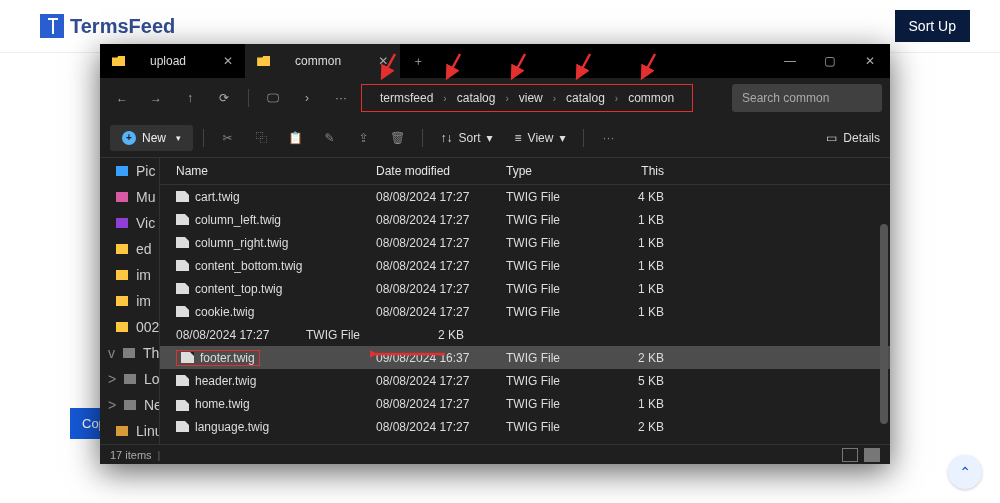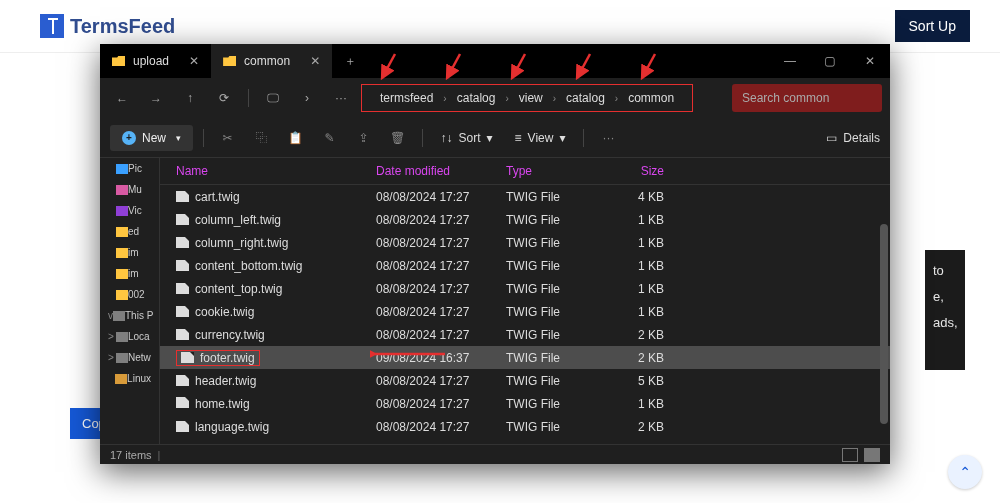--- a/index.html
+++ b/index.html
@@ -17,47 +17,47 @@
 .login-btn{border:1px solid #999;padding:6px 14px;font-size:14px;background:#fff}
 .signup-btn{background:#0a1c3d;color:#fff;padding:8px 14px;font-size:14px;border:none}
 .code-box{position:absolute;left:105px;top:80px;width:45px;height:280px;overflow:hidden;font-family:monospace;font-size:12px;color:#888;line-height:1.5}
 .blue-btn{position:absolute;left:70px;top:408px;background:#1558d6;color:#fff;padding:8px 12px;font-size:13px}
 .right-box{position:absolute;right:35px;top:250px;width:40px;height:120px;background:#1b1b1b;color:#e5e5e5;font-size:13px;padding:8px;line-height:2}
 .scroll-top{position:absolute;right:18px;bottom:14px;width:34px;height:34px;border-radius:50%;background:#eaf2ff;display:flex;align-items:center;justify-content:center;color:#1558d6;font-size:14px;box-shadow:0 1px 3px rgba(0,0,0,.2)}
 
 
 .fe{position:absolute;left:100px;top:44px;width:790px;height:420px;background:#1f1f1f;color:#ddd;font-size:12px;box-shadow:0 8px 30px rgba(0,0,0,.6)}
 .fe-tabs{display:flex;align-items:center;height:34px;background:#000}
-.tab{display:flex;align-items:center;gap:8px;padding:0 12px;height:100%;background:#1f1f1f}
+.tab{display:flex;align-items:center;gap:25px;padding:0 12px;height:100%;background:#1f1f1f}
 .tab.inactive{background:#000}
 .tab-folder{width:13px;height:10px;background:#ffc640;clip-path:polygon(0 15%,40% 15%,48% 0,100% 0,100% 100%,0 100%)}
 .tab-close{color:#aaa;margin-left:12px}
 .tab-add{color:#aaa;padding:0 12px}
 .win-controls{margin-left:auto;display:flex}
 .win-controls span{width:40px;text-align:center;color:#aaa;line-height:34px}
 .fe-toolbar{display:flex;align-items:center;height:40px;padding:0 8px;gap:6px}
 .tb-btn{width:28px;height:28px;display:flex;align-items:center;justify-content:center;color:#aaa}
 .tb-sep{width:1px;height:18px;background:#444;margin:0 4px}
 .breadcrumb{display:flex;align-items:center;gap:10px;padding:2px 8px}
 .bc-seg{color:#ddd}
 .bc-arrow{color:#888;font-size:10px}
 .hl-red{border:1.5px solid #e52f2f;padding:4px 10px;display:flex;align-items:center;gap:10px}
-.search-box{margin-left:auto;background:#7f1d1d;height:28px;display:flex;align-items:center;padding:0 10px;color:#aaa;min-width:150px;border-radius:3px}
+.search-box{margin-left:auto;background:#404040;height:28px;display:flex;align-items:center;padding:0 10px;color:#aaa;min-width:150px;border-radius:3px}
 .fe-actions{display:flex;align-items:center;height:40px;padding:0 10px;gap:6px;border-bottom:1px solid #333}
 .new-btn{display:flex;align-items:center;gap:6px;background:#333;padding:6px 12px;border-radius:3px;color:#eee}
 .plus-circle{width:14px;height:14px;border-radius:50%;background:#56b3f7;display:flex;align-items:center;justify-content:center;color:#1f1f1f;font-size:10px;font-weight:bold}
 .act-icon{width:28px;text-align:center;color:#888}
 .sort-btn,.view-btn{display:flex;align-items:center;gap:6px;color:#ddd;padding:0 8px}
 .details-btn{margin-left:auto;display:flex;align-items:center;gap:6px;color:#ddd}
 .fe-body{display:flex;height:calc(100% - 134px)}
 .nav-pane{width:60px;background:#1f1f1f;overflow:hidden;border-right:1px solid #333}
-.nav-item{display:flex;align-items:center;gap:0;padding:5px 8px;color:#ccc;font-size:10px;white-space:nowrap}
+.nav-item{display:flex;align-items:center;gap:8px;padding:5px 8px;color:#ccc;font-size:14px;white-space:nowrap}
 .np-sq{width:12px;height:10px;flex-shrink:0}
 .file-area{flex:1;display:flex;flex-direction:column}
-.col-headers{display:flex;padding:4px 0 4px 10px;border-bottom:1px solid #333;color:#d946ef}
+.col-headers{display:flex;padding:4px 0 4px 10px;border-bottom:1px solid #333;color:#e5e5e5}
 .col-headers>div,.file-row>div{padding:2px 6px}
 .c-name{width:200px}
 .c-date{width:130px}
 .c-type{width:100px}
 .c-size{width:70px;text-align:right}
 .file-list{flex:1;overflow:hidden}
 .file-row{display:flex;align-items:center;padding:2px 0 2px 10px;color:#ddd;height:23px}
 .file-row.selected{background:#4d4d4d}
 .file-icon{width:13px;height:11px;background:#ddd;margin-right:6px;position:relative;flex-shrink:0}
 .file-icon::after{content:"";position:absolute;right:0;top:0;border:2px solid #1f1f1f;border-left-color:transparent;border-bottom-color:transparent}
@@ -98,25 +98,20 @@
       <div>sent</div>
     <div>nec</div>
       <div>ces_</div>
     <div style="color:#1558d6">n_b</div>
       <div>y_pc</div>
     <div>4ac</div>
       <div>});</div>
   </div>
 
   <div class="blue-btn">Cop</div>
-  <div class="right-box">
-    <div>to</div>
-      <div>e,</div>
-      <div>ads,</div>
-  </div>
   <div class="scroll-top">⌃</div>
 </div>
 
 <div class="fe">
   <div class="fe-tabs">
     <div class="tab inactive">
       <span class="tab-folder"></span>
       <span>upload</span>
       <span class="tab-close">✕</span>
     </div>
@@ -237,21 +232,21 @@
           <span style="width:8px"></span>
           <span class="np-sq" style="background:#d89b3a"></span>
           <span>Linux</span>
         </div>
       </div>
     <div class="file-area">
       <div class="col-headers">
         <div class="c-name">Name</div>
         <div class="c-date">Date modified</div>
         <div class="c-type">Type</div>
-        <div class="c-size">Size</div>
+        <div class="c-size">This</div>
       </div>
       <div class="file-list" id="file-list">
           <div class="file-row">
             <div class="c-name" style="display:flex;align-items:center"><span class="file-icon"></span>cart.twig</div>
             <div class="c-date">08/08/2024 17:27</div>
             <div class="c-type">TWIG File</div>
             <div class="c-size">4 KB</div>
           </div>
           <div class="file-row">
             <div class="c-name" style="display:flex;align-items:center"><span class="file-icon"></span>column_left.twig</div>
@@ -277,41 +272,40 @@
             <div class="c-type">TWIG File</div>
             <div class="c-size">1 KB</div>
           </div>
           <div class="file-row">
             <div class="c-name" style="display:flex;align-items:center"><span class="file-icon"></span>cookie.twig</div>
             <div class="c-date">08/08/2024 17:27</div>
             <div class="c-type">TWIG File</div>
             <div class="c-size">1 KB</div>
           </div>
           <div class="file-row">
-            <div class="c-name" style="display:flex;align-items:center"><span class="file-icon"></span>currency.twig</div>
             <div class="c-date">08/08/2024 17:27</div>
             <div class="c-type">TWIG File</div>
             <div class="c-size">2 KB</div>
           </div>
           <div class="file-row selected">
             <div class="c-name" style="display:flex;align-items:center">
               <span class="hl-file"><span class="file-icon"></span>footer.twig</span>
             </div>
             <div class="c-date">09/08/2024 16:37</div>
             <div class="c-type">TWIG File</div>
             <div class="c-size">2 KB</div>
           </div>
           <div class="file-row">
             <div class="c-name" style="display:flex;align-items:center"><span class="file-icon"></span>header.twig</div>
             <div class="c-date">08/08/2024 17:27</div>
             <div class="c-type">TWIG File</div>
             <div class="c-size">5 KB</div>
           </div>
           <div class="file-row">
-            <div class="c-name" style="display:flex;align-items:flex-start"><span class="file-icon"></span>home.twig</div>
+            <div class="c-name" style="display:flex;align-items:flex-end"><span class="file-icon"></span>home.twig</div>
             <div class="c-date">08/08/2024 17:27</div>
             <div class="c-type">TWIG File</div>
             <div class="c-size">1 KB</div>
           </div>
           <div class="file-row">
             <div class="c-name" style="display:flex;align-items:center"><span class="file-icon"></span>language.twig</div>
             <div class="c-date">08/08/2024 17:27</div>
             <div class="c-type">TWIG File</div>
             <div class="c-size">2 KB</div>
           </div>

